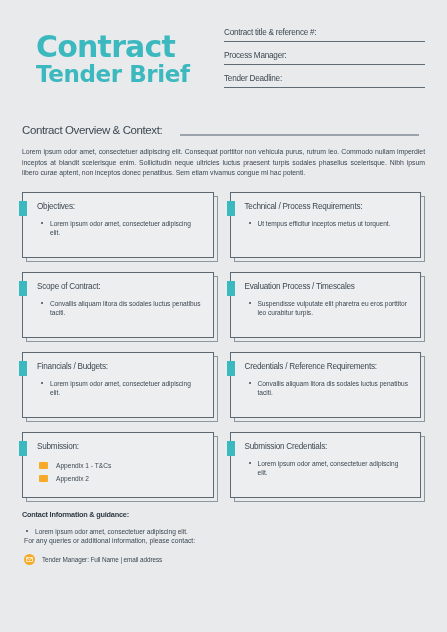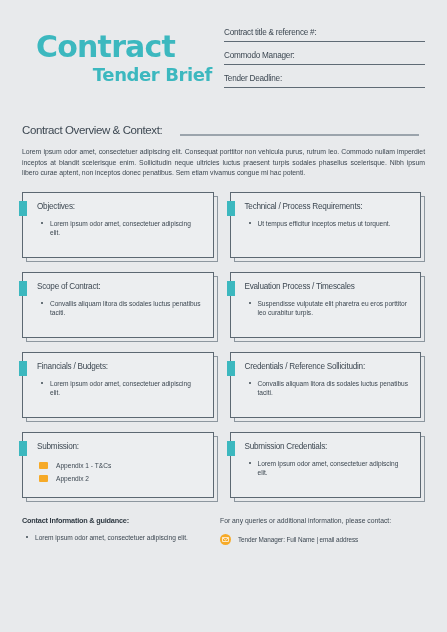--- a/index.html
+++ b/index.html
@@ -40,25 +40,24 @@
     font-family: "DejaVu Sans", sans-serif;
     font-weight: bold;
     font-size: 30px;
     line-height: 30px;
     letter-spacing: -0.8px;
     color: #3cb8bf;
   }
   .brand-line2 {
     font-family: "DejaVu Sans", sans-serif;
     font-weight: bold;
-    font-size: 18px;
+    font-size: 23px;
     line-height: 25px;
     letter-spacing: -0.4px;
     color: #3cb8bf;
-    text-align: right;
   }
   .fields {
     flex: 1;
     padding-left: 12px;
     padding-top: 4px;
   }
   .field {
     margin-bottom: 9px;
   }
   .field-label {
@@ -186,22 +185,23 @@
     left: 2px;
     top: 3px;
     width: 9px;
     height: 7px;
     background: #f6aa28;
     border-radius: 1px;
   }
 
   
   .footer {
-    margin-top: 14px;
+    margin-top: 8px;
     display: flex;
+    flex-direction: column;
   }
   .footer-left {
     width: 196px;
     padding-right: 10px;
     box-sizing: border-box;
   }
   .footer-title {
     font-size: 7.3px;
     font-weight: bold;
     letter-spacing: -0.2px;
@@ -253,21 +253,21 @@
       <div class="brand-line2">Tender Brief</div>
     </div>
     <div class="fields">
 
       <div class="field">
         <div class="field-label">Contract title &amp; reference #:</div>
         <div class="field-rule"></div>
       </div>
 
       <div class="field">
-        <div class="field-label">Commodo Manager:</div>
+        <div class="field-label">Process Manager:</div>
         <div class="field-rule"></div>
       </div>
 
       <div class="field">
         <div class="field-label">Tender Deadline:</div>
         <div class="field-rule"></div>
       </div>
 
     </div>
   </div>
@@ -334,21 +334,21 @@
         <ul class="card-list">
           <li><span class="dot"></span><span>Lorem ipsum odor amet, consectetuer adipiscing elit.</span></li>
         </ul>
       </div>
     </div>
 
     <div class="card-wrap">
       <div class="card-shadow"></div>
       <div class="card">
         <div class="card-tab"></div>
-        <div class="card-title">Credentials / Reference Sollicitudin:</div>
+        <div class="card-title">Credentials / Reference Requirements:</div>
         <ul class="card-list">
           <li><span class="dot"></span><span>Convallis aliquam litora dis sodales luctus penatibus taciti.</span></li>
         </ul>
       </div>
     </div>
 
     <div class="card-wrap">
       <div class="card-shadow"></div>
       <div class="card">
         <div class="card-tab"></div>

